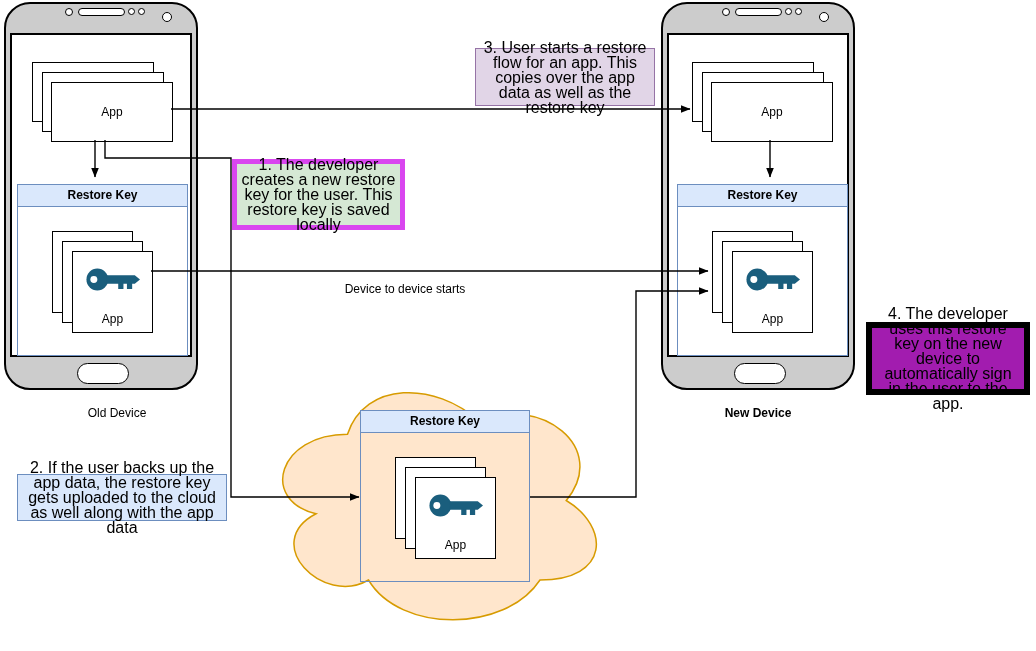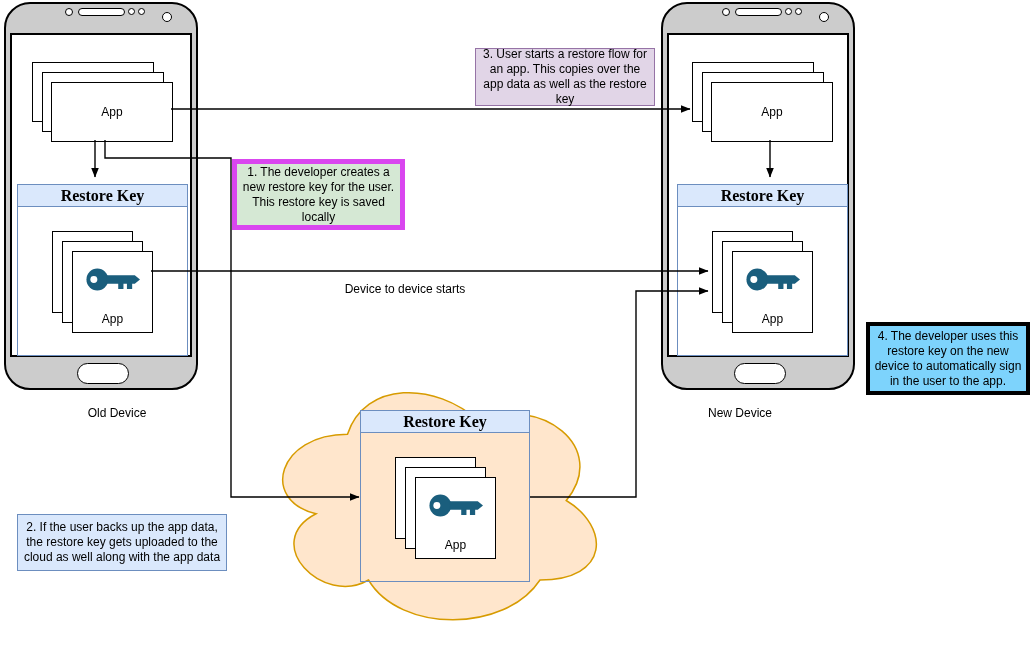--- a/index.html
+++ b/index.html
@@ -20,30 +20,30 @@
 
   
   .card{position:absolute;background:#fff;border:1.6px solid #000;box-sizing:border-box;}
   .appcard{width:122px;height:60px;display:flex;align-items:center;justify-content:center;font-size:12px;}
   .keycard{width:81px;height:82px;}
   .keycard .klabel{position:absolute;left:0;right:0;bottom:6px;text-align:center;font-size:12px;}
   .keycard .kicon{position:absolute;left:50%;top:14px;transform:translateX(-50%);}
 
   
   .rkbox{position:absolute;border:1.6px solid #6c8ebf;box-sizing:border-box;background:transparent;}
-  .rkhead{height:22px;line-height:21px;text-align:center;font-weight:bold;font-size:16px;
-          background:#dae8fc;border-bottom:1.6px solid #6c8ebf;box-sizing:border-box;font-family:Liberation Serif, serif;}
+  .rkhead{height:22px;line-height:21px;text-align:center;font-weight:bold;font-size:12px;
+          background:#dae8fc;border-bottom:1.6px solid #6c8ebf;box-sizing:border-box;}
 
   
   .note{position:absolute;display:flex;align-items:center;justify-content:center;text-align:center;
-        font-size:12px;line-height:15px;box-sizing:border-box;padding:3px 4px;}
+        font-size:16px;line-height:15px;box-sizing:border-box;padding:3px 4px;}
   .note-green{background:#d5e8d4;border:5px solid #d946ef;}
   .note-blue{background:#dae8fc;border:1px solid #6c8ebf;}
   .note-purple{background:#e1d5e7;border:1px solid #9673a6;}
-  .note-yellow{background:#7dd3fc;border:4px solid #000000;}
+  .note-yellow{background:#a21caf;border:6px solid #000000;}
 
   .lbl{position:absolute;font-size:12px;text-align:center;}
 </style>
 </head>
 <body>
 
 <div id="canvas">
 
   <svg class="layer" width="1036" height="651">
     <path d="M347.5,434.25 C277.5,434.25 260,500.5 316,513.75 C260,542.9 323,606.5 368.5,580
@@ -108,21 +108,21 @@
       <span class="kicon">
         <svg width="54" height="27" viewBox="0 0 62 30">
           <circle cx="13" cy="15" r="12.5" fill="#1a5e7d"></circle>
           <circle cx="9" cy="15" r="4" fill="#ffffff"></circle>
           <path d="M23,10 H56 L62,15 L56,20 H53 V26 H47 V20 H43 V26 H37 V20 H23 Z" fill="#1a5e7d"></path>
         </svg>
       </span>
       <div class="klabel">App</div>
     </div>
   </div>
-  <div class="lbl" style="left:643px;top:406px;width:194px;">New Device</div>
+  <div class="lbl" style="left:661px;top:406px;width:194px;font-weight:bold;">New Device</div>
 
   <div class="lbl" style="left:350px;top:383px;width:80px;margin-top:36px;">Cloud</div>
 
   <div class="rkbox" style="left:360px;top:410px;width:170px;height:172px;">
     <div class="rkhead">Restore Key</div>
   </div>
   <div class="card keycard abs" style="left:395px;top:457px;"></div>
   <div class="card keycard abs" style="left:405px;top:467px;"></div>
   <div class="card keycard abs" style="left:415px;top:477px;">
     <span class="kicon">
@@ -145,17 +145,17 @@
     <path d="M95,140 V177" fill="none" stroke="#000" stroke-width="1.4" marker-end="url(#arr)"></path>
     <path d="M105,140 V158 H231 V497 H359" fill="none" stroke="#000" stroke-width="1.4" marker-end="url(#arr)"></path>
     <path d="M151,271 H708" fill="none" stroke="#000" stroke-width="1.4" marker-end="url(#arr)"></path>
     <path d="M530,497 H636 V291 H708" fill="none" stroke="#000" stroke-width="1.4" marker-end="url(#arr)"></path>
     <path d="M770,140 V177" fill="none" stroke="#000" stroke-width="1.4" marker-end="url(#arr)"></path>
   </svg>
 
   <div class="lbl" style="left:305px;top:282px;width:200px;">Device to device starts</div>
 
   <div class="note note-green" style="left:232px;top:159px;width:173px;height:71px;">1. The developer creates a new restore key for the user. This restore key is saved locally</div>
-  <div class="note note-blue" style="left:17px;top:474px;width:210px;height:57px;margin-top:40px;">2. If the user backs up the app data, the restore key gets uploaded to the cloud as well along with the app data</div>
+  <div class="note note-blue" style="left:17px;top:474px;width:210px;height:47px;">2. If the user backs up the app data, the restore key gets uploaded to the cloud as well along with the app data</div>
   <div class="note note-purple" style="left:475px;top:48px;width:180px;height:58px;">3. User starts a restore flow for an app. This copies over the app data as well as the restore key</div>
   <div class="note note-yellow" style="left:866px;top:322px;width:164px;height:73px;">4. The developer uses this restore key on the new device to automatically sign in the user to the app.</div>
 
 </div>
 
 </body></html>

